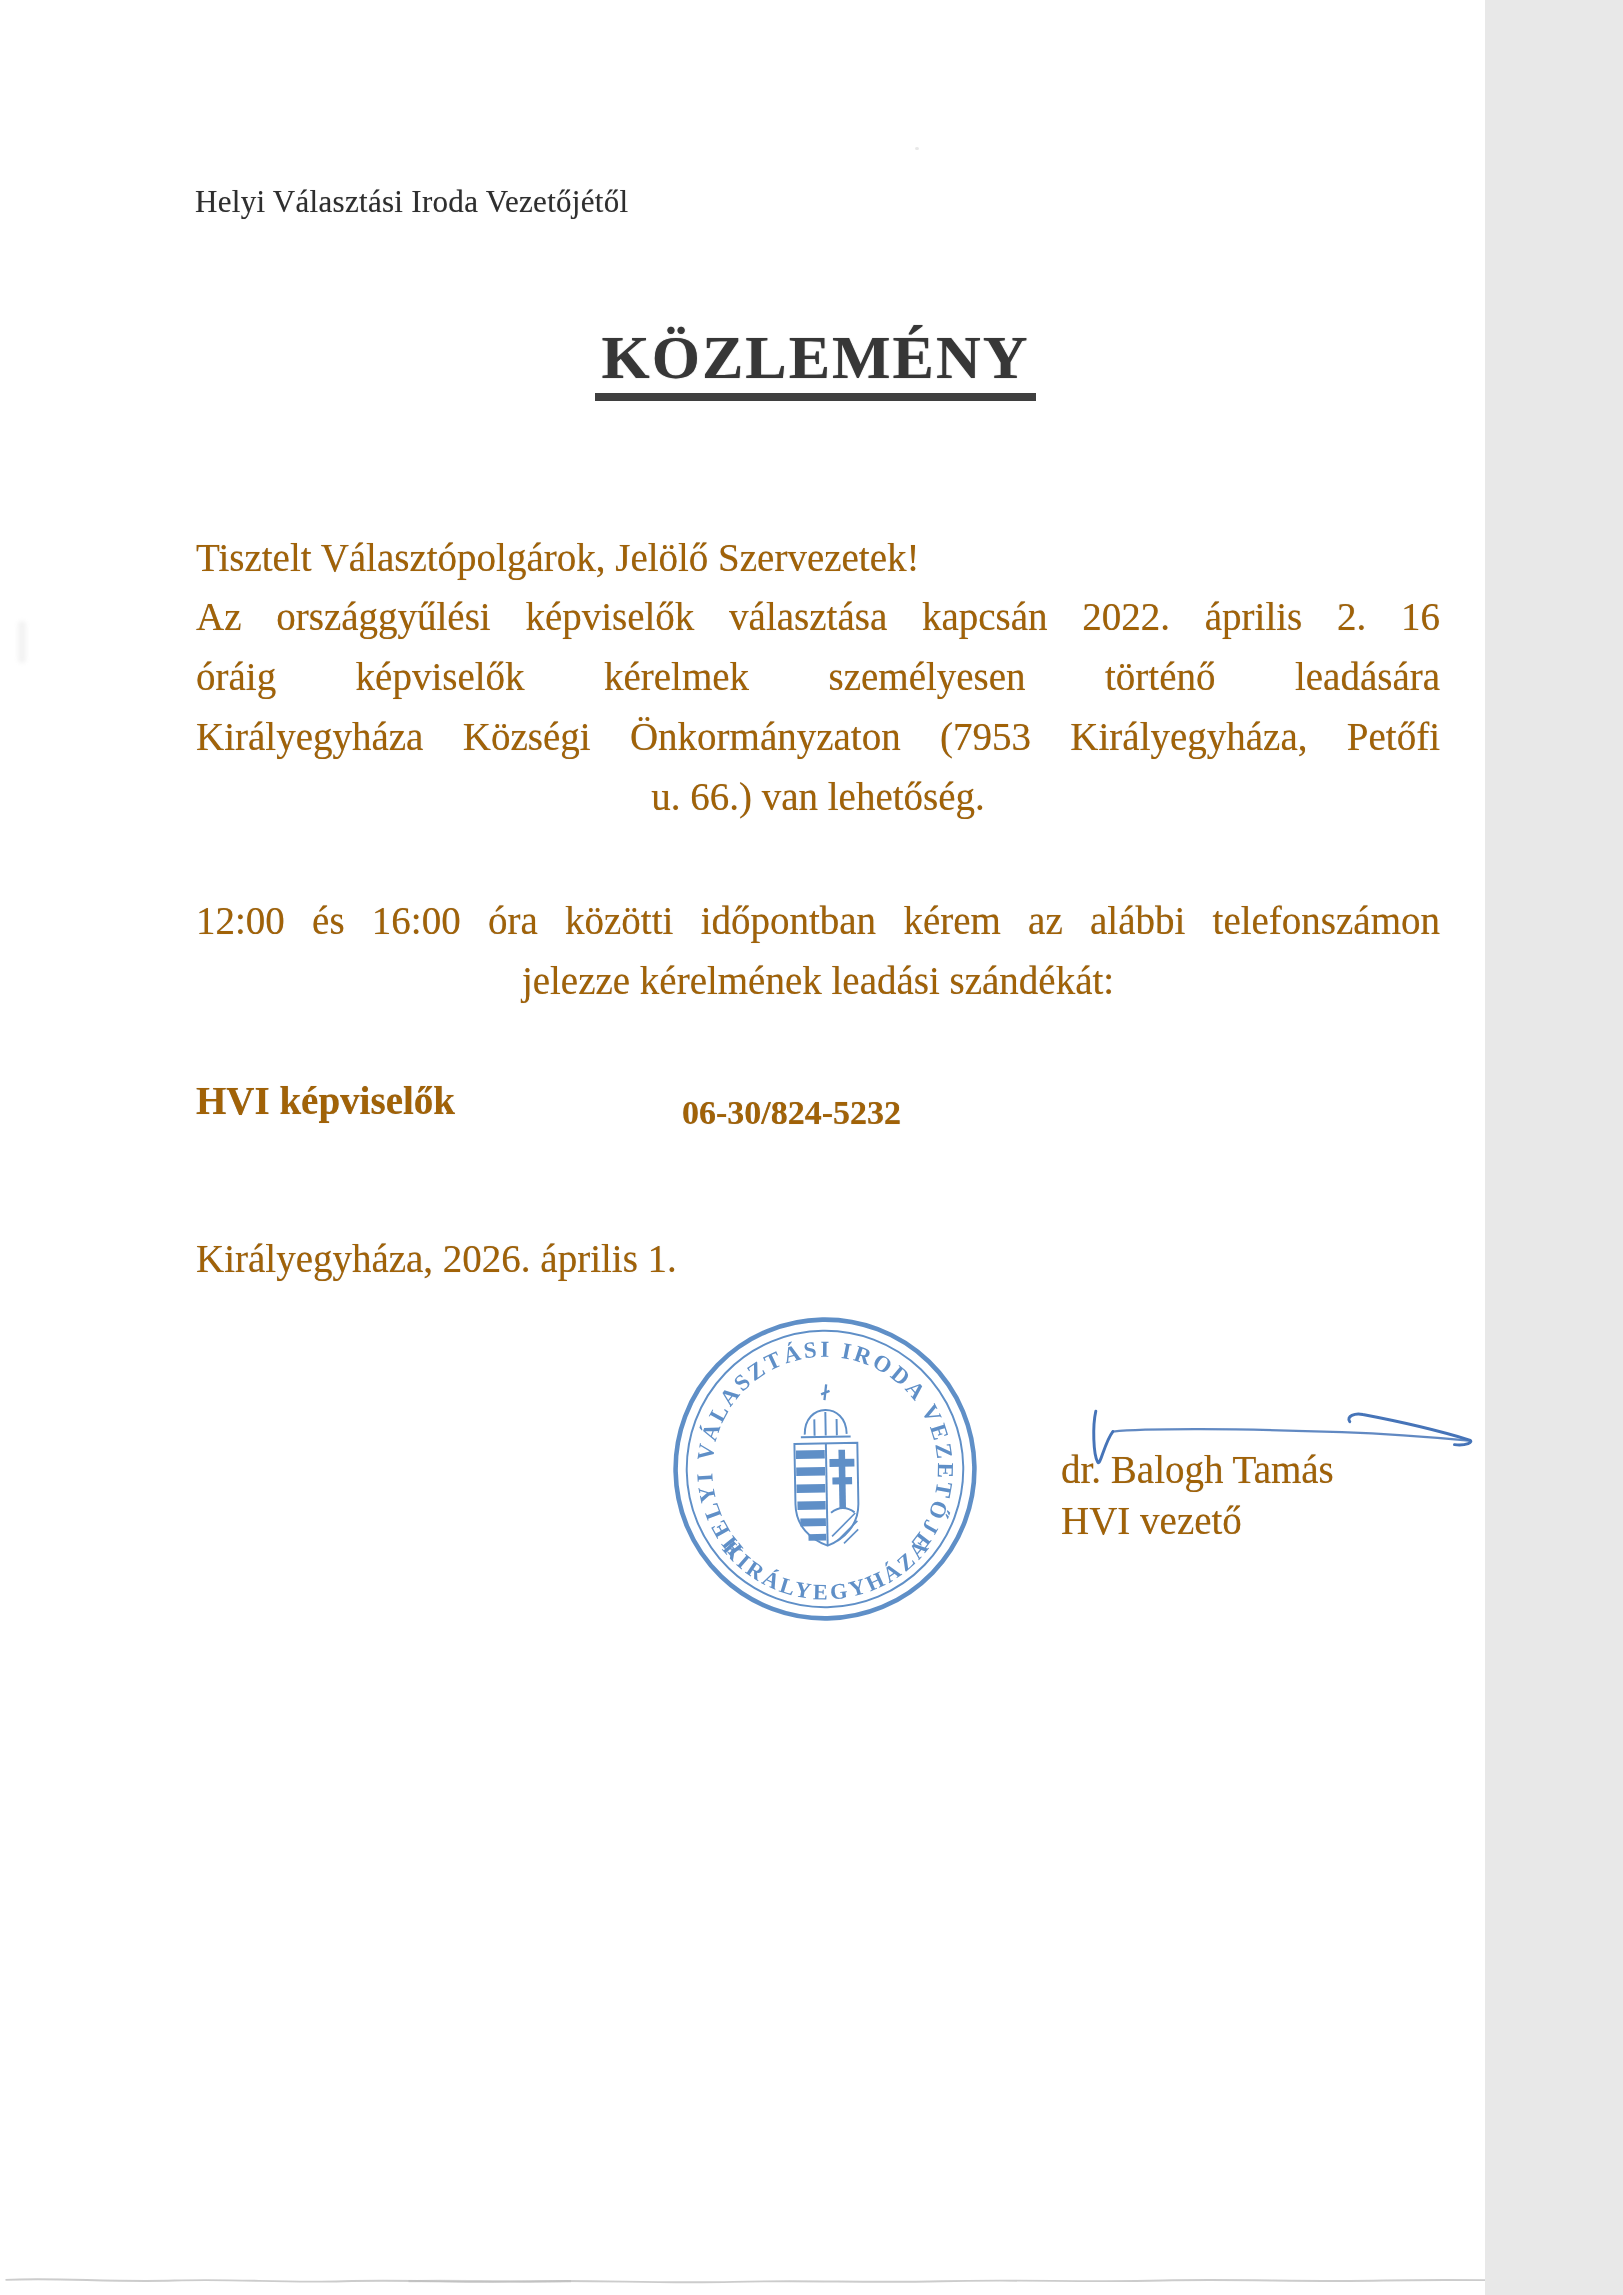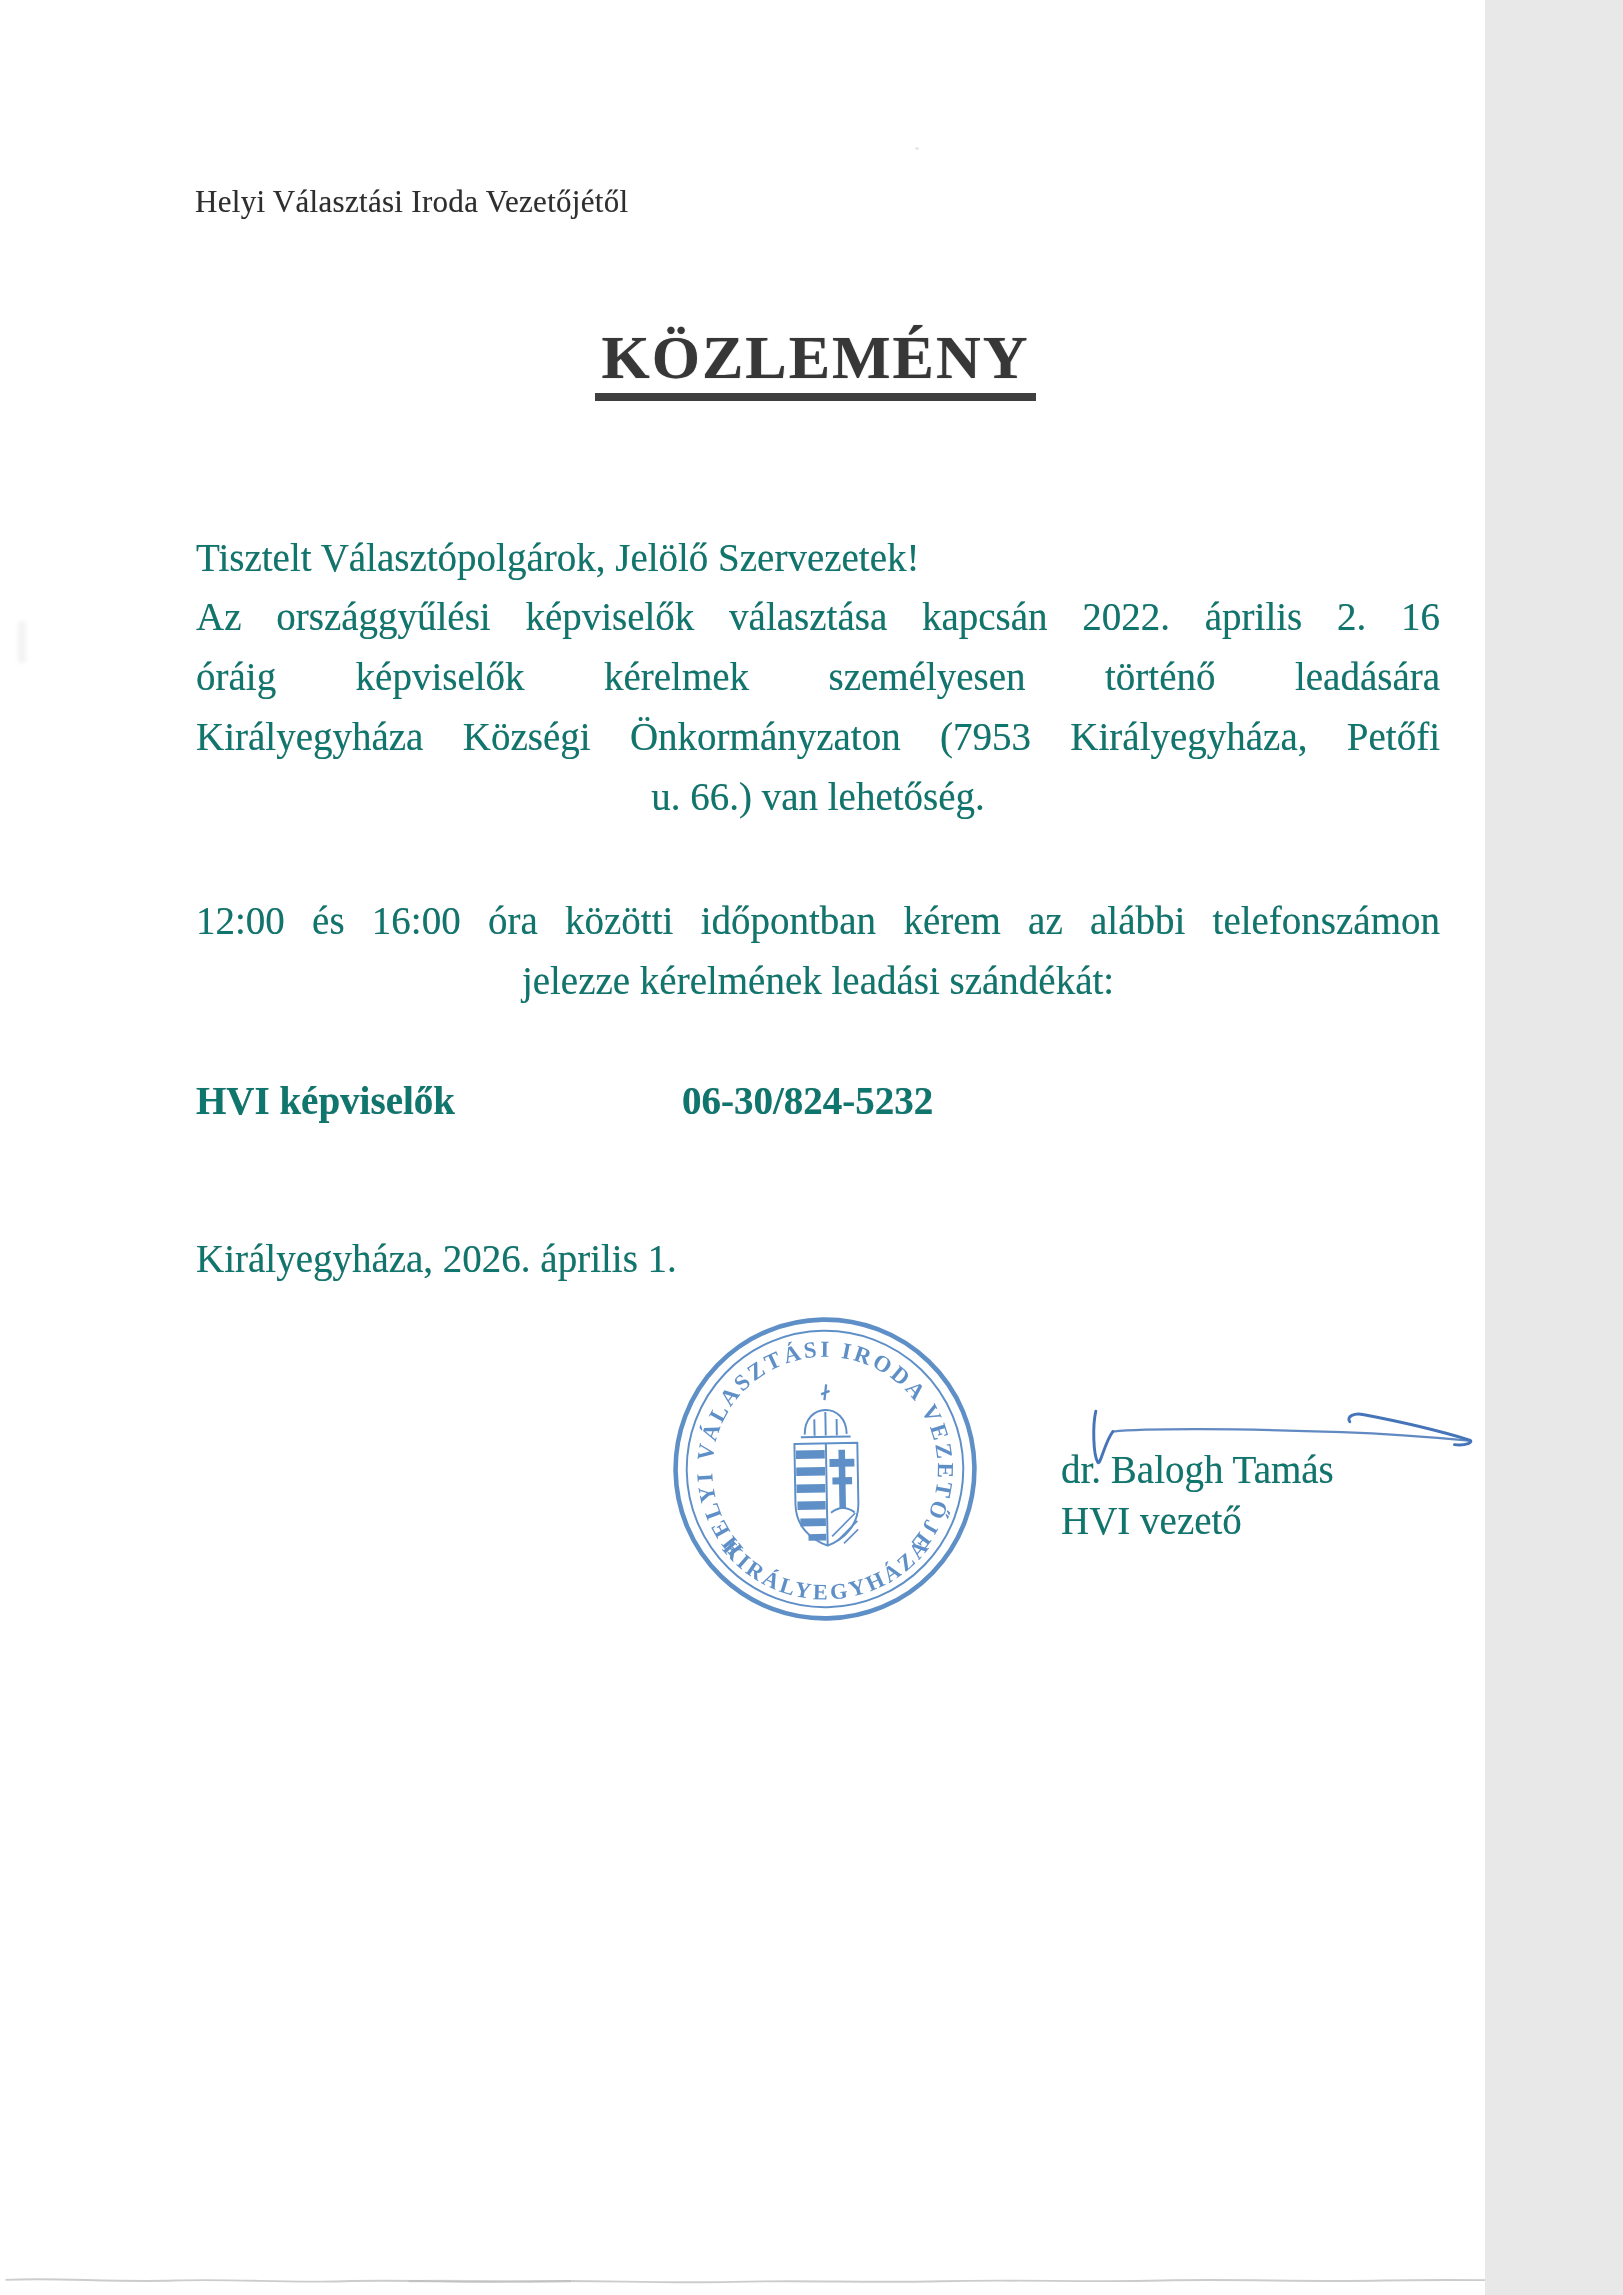--- a/index.html
+++ b/index.html
@@ -7,21 +7,21 @@
   .page{
     position:relative;
     width:1485px;height:2295px;
     background:#ffffff;
     overflow:hidden;
     font-family:"Liberation Serif","DejaVu Serif",serif;
     color:#222222;
   }
   .abs{position:absolute;}
   .scan-text{
-    color:#0f766e;
+    color:#a16207;
     text-shadow:0 0 0.7px rgba(45,45,45,.45);
   }
   .sender{
     left:195px;top:184px;
     font-size:31px;
     color:#2e2e2e;
     letter-spacing:0.3px;
   }
   .title-wrap{
     left:200px;top:326px;width:1231px;
@@ -46,21 +46,21 @@
   .para1{left:196px;top:587px;width:1244px;}
   .para2{left:196px;top:848px;width:1244px;margin-top:43px;}
   .jline{
     text-align:justify;
     text-align-last:justify;
     text-justify:inter-word;
   }
   .lline{text-align:center;}
   .contact-row{left:196px;top:1071px;width:1244px;height:60px;}
   .contact-label{position:absolute;left:0;top:0;font-weight:bold;font-size:39px;line-height:60px;}
-  .contact-phone{position:absolute;left:486px;top:0;font-weight:bold;font-size:39px;line-height:60px;}
+  .contact-phone{position:absolute;left:486px;top:12px;font-weight:bold;font-size:34px;line-height:60px;}
   .dateline{left:196px;top:1229px;font-size:39px;line-height:60px;}
   .stamp{left:671px;top:1315px;width:308px;height:308px;opacity:.88;transform:rotate(-1deg);}
   .signature-svg{left:1067px;top:1394px;width:432px;height:79px;opacity:.94;}
   .sig-block{left:1061px;top:1444px;font-size:39px;line-height:51px;}
   .artifact{position:absolute;background:#9a9a9a;border-radius:50%;}
   .dot1{left:915px;top:147px;width:3.9px;height:3.3px;opacity:.22;filter:blur(0.7px);}
   .dot2{left:645px;top:983px;width:3.3px;height:2.6px;opacity:.2;filter:blur(0.7px);}
   .smudge{left:18.3px;top:621px;width:7.9px;height:42px;opacity:.12;filter:blur(2px);border-radius:5.2px;}
   .scan-edge{left:0;top:2263px;}
 </style>

